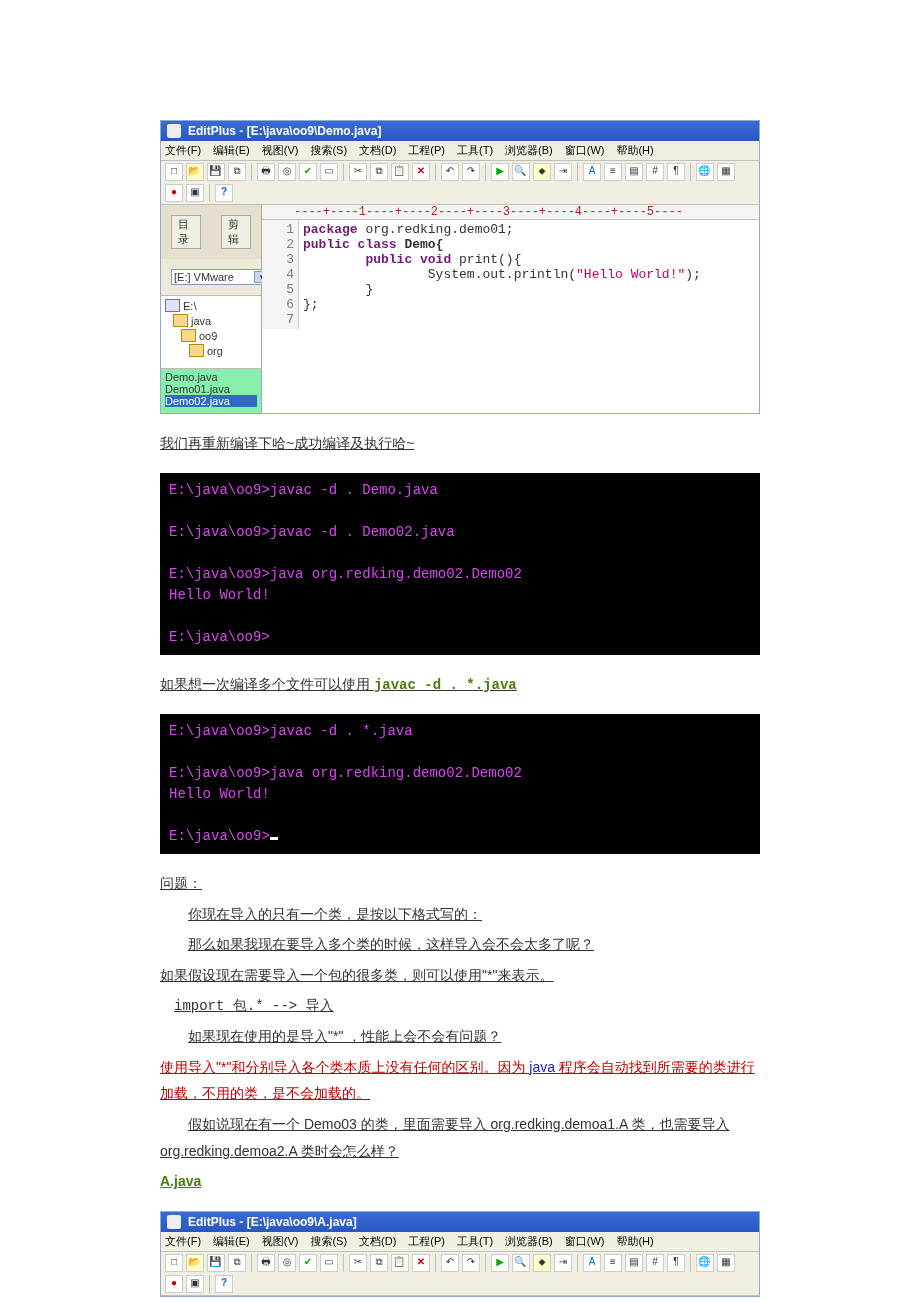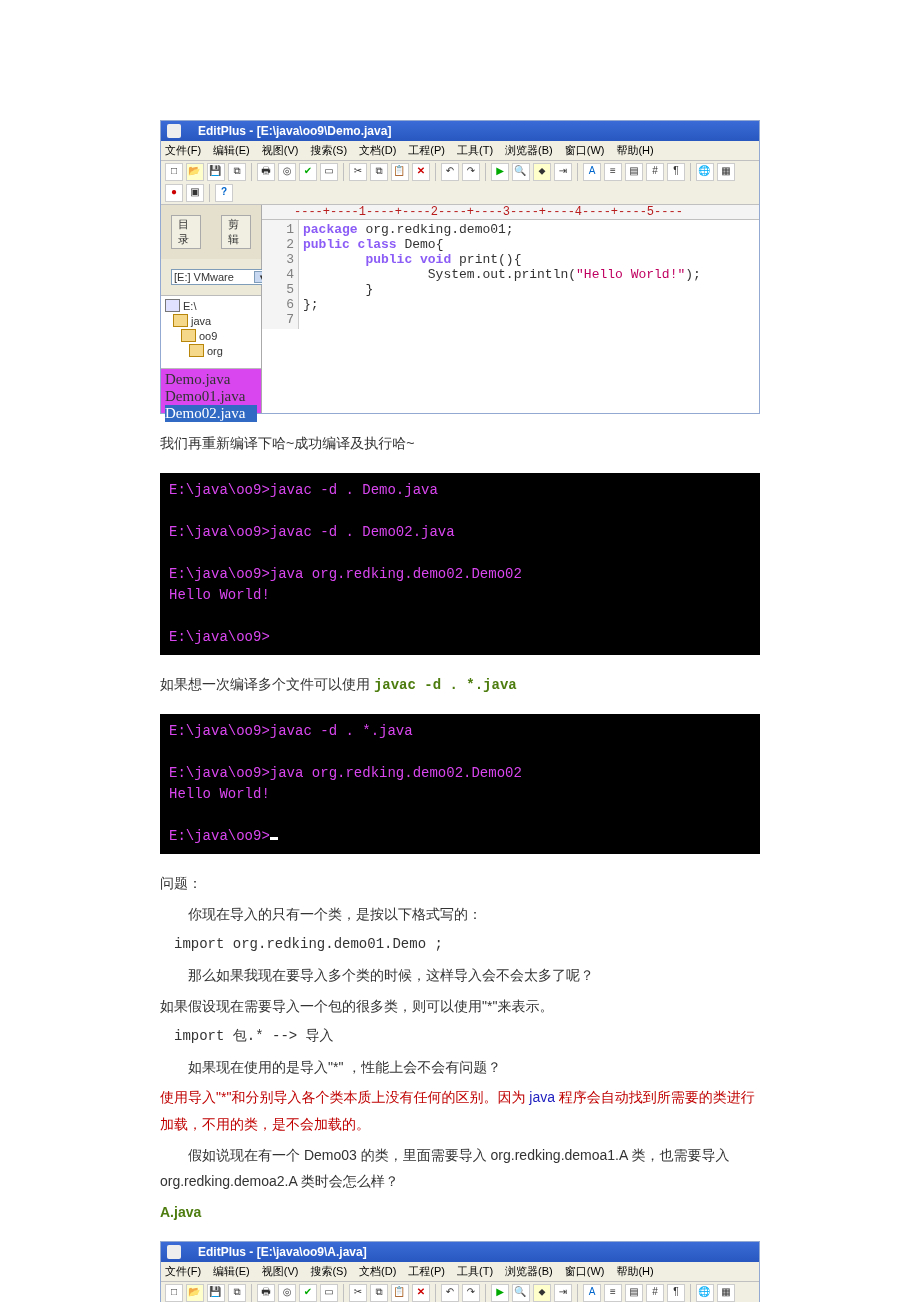--- a/index.html
+++ b/index.html
@@ -23,21 +23,21 @@
     font-family: Tahoma, Verdana, sans-serif;
     font-size: 11px;
   }
   .ep-title {
     background: linear-gradient(#3a6bd6, #2857c0);
     color: #fff;
     padding: 3px 6px;
     font-weight: bold;
     display: flex;
     align-items: center;
-    gap: 17px;
+    gap: 7px;
     font-size: 12px;
   }
   .ep-icon {
     width: 14px; height: 14px;
     background: #eee;
     display: inline-block;
     border-radius: 2px;
   }
   .ep-menubar {
     background: #f1efe2;
@@ -104,24 +104,24 @@
     background: #fff;
     border-top: 1px solid #bbb;
     border-bottom: 1px solid #bbb;
     height: 68px;
   }
   .ep-tree .row { display:flex; align-items:center; gap:3px; padding:1px 0; }
   .folder-ico { width:13px; height:11px; background:#f6d88a; border:1px solid #b8860b; }
   .drive-ico { width:13px; height:11px; background:#e0e0ff; border:1px solid #777; }
   .ep-filelist {
     padding: 2px 4px;
-    background:#d946ef;
+    background:#86efac;
     height: 40px;
-    font-family: Liberation Serif, serif;
-    font-size: 15px;
+    font-family: Liberation Sans, sans-serif;
+    font-size: 11px;
   }
   .ep-filelist .sel { background:#316ac5; color:#fff; }
   .ep-editor {
     flex: 1;
     background: #fff;
     font-family: "Courier New", monospace;
     font-size: 13px;
     position: relative;
   }
   .ep-ruler {
@@ -142,26 +142,26 @@
     border-right: 1px solid #ccc;
     white-space: pre-line;
     line-height: 15px;
   }
   .ep-code {
     padding: 2px 4px;
     white-space: pre;
     line-height: 15px;
     font-family: "Courier New", monospace;
   }
-  .kw { color:#8b5cf6; font-weight:bold; }
-  .cls { font-weight:normal; }
+  .kw { color:#701a75; font-weight:bold; }
+  .cls { font-weight:bold; }
   .str { color:#c00060; }
   
   .para { margin: 16px 0; line-height: 1.9; font-size: 14px; }
-  .para p { margin: 0 0 4px 0; }
+  .para p { margin: 0 0 4px 0; text-decoration: underline; }
   .indent { text-indent: 2em; }
   .blue { color:#2020c0; }
   .red { color:#c00000; }
   .boldblue { color:#4d7c0f; font-weight:bold; }
   .mono { font-family: "Courier New", monospace; }
   .terminal {
     background: #000;
     color: #d946ef;
     font-family: "Courier New", monospace;
     font-size: 14px;
@@ -327,21 +327,20 @@
 <div class="terminal"><span>E:\java\oo9&gt;javac -d . *.java
 
 E:\java\oo9&gt;java org.redking.demo02.Demo02
 Hello World!
 
 E:\java\oo9&gt;</span><span class="cursor"></span></div>
 
 <div class="para">
   <p>问题：</p>
   <p class="indent">你现在导入的只有一个类，是按以下格式写的：</p>
-  <p class="mono" style="padding-left:1em"> import  org.redking.demo01.Demo ;</p>
   <p class="indent">那么如果我现在要导入多个类的时候，这样导入会不会太多了呢？</p>
   <p>如果假设现在需要导入一个包的很多类，则可以使用"*"来表示。</p>
   <p class="mono" style="padding-left:1em">import  包.*   --&gt;  导入</p>
   <p class="indent">如果现在使用的是导入"*" ，性能上会不会有问题？</p>
   <p class="red"><span> 使用导入"*"和分别导入各个类本质上没有任何的区别。因为 </span><span class="blue">java </span><span>程序会自动找到所需要的类进行加载，不用的类，是不会加载的。</span></p>
   <p class="indent">假如说现在有一个 Demo03  的类，里面需要导入 org.redking.demoa1.A  类，也需要导入org.redking.demoa2.A 类时会怎么样？</p>
   <p class="boldblue section-title">A.java</p>
 </div>
 
 <div class="editplus-window">

